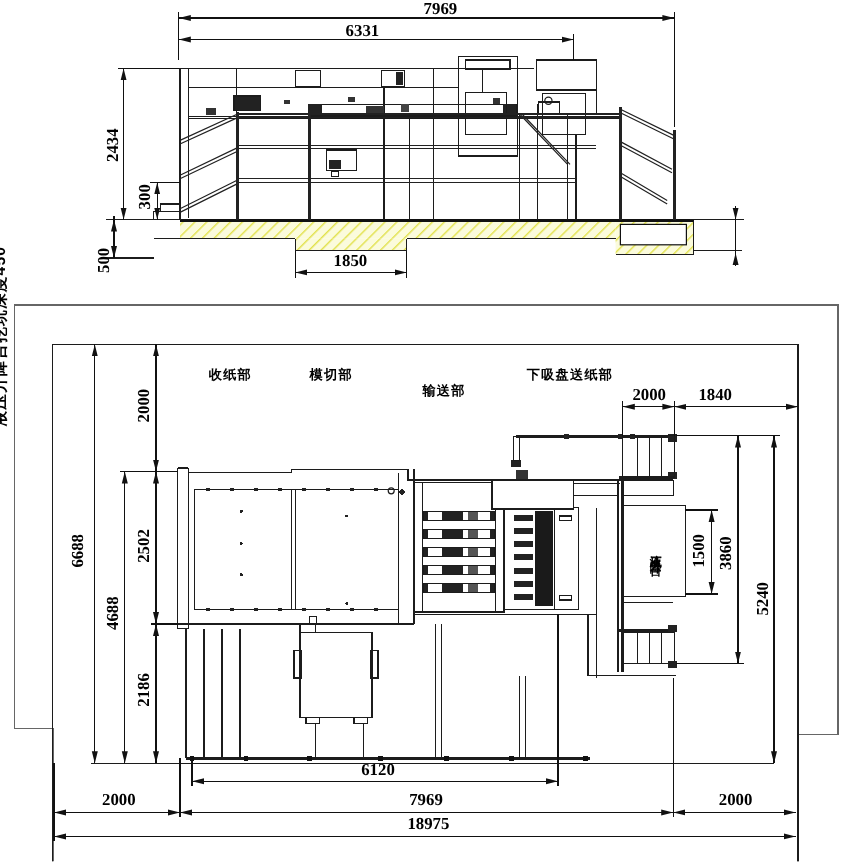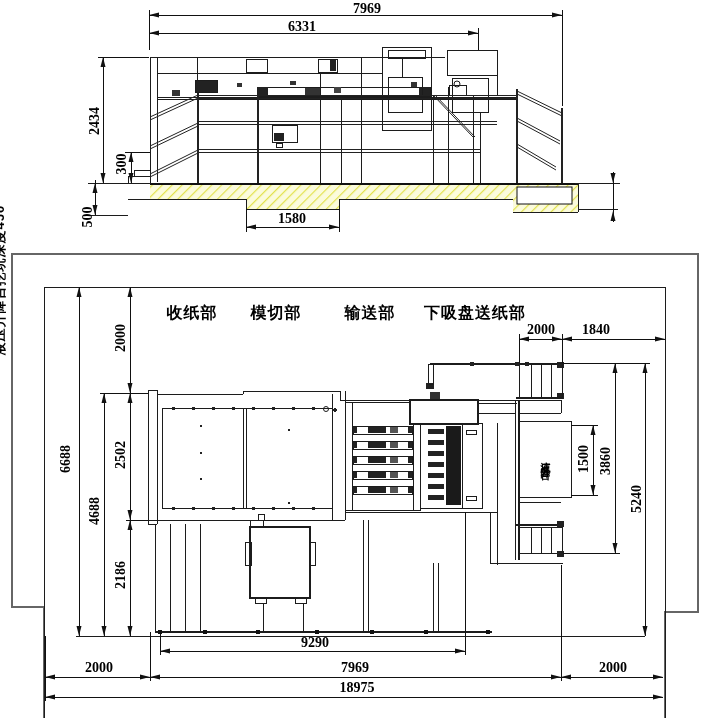--- a/index.html
+++ b/index.html
@@ -4,21 +4,21 @@
 <style>
   html,body{margin:0;padding:0;background:#ffffff;}
   #stage{position:relative;width:711px;height:718px;background:#ffffff;overflow:hidden;
          font-family:"Liberation Sans","DejaVu Sans",sans-serif;}
   #linework{position:absolute;left:0;top:0;}
   .dt,.dv,.lab,.vtext{position:absolute;color:#000;white-space:nowrap;line-height:1;}
   .dt{font-family:"Liberation Serif","DejaVu Serif",serif;font-weight:700;font-size:14px;
       transform:translate(-50%,-50%);}
   .dv{font-family:"Liberation Serif","DejaVu Serif",serif;font-weight:700;font-size:14px;
       transform:translate(-50%,-50%) rotate(-90deg);}
-  .lab{font-weight:700;font-size:16px;letter-spacing:1px;transform:translate(-50%,-50%);}
+  .lab{font-weight:700;font-size:11px;letter-spacing:1px;transform:translate(-50%,-50%);}
   .pitnote{font-weight:700;font-size:13px;letter-spacing:1px;
       transform:translate(-50%,-50%) rotate(-90deg);}
   .vtext{font-weight:700;font-size:10px;writing-mode:vertical-rl;text-orientation:upright;
       letter-spacing:2px;transform:translate(-50%,-50%);}
 </style>
 </head>
 <body>
 
 <div id="stage">
 
@@ -280,38 +280,38 @@
       <line x1="45" y1="697" x2="663" y2="697" marker-start="url(#arr)" marker-end="url(#arr)"></line>
     </g>
   </g>
 </svg>
 
 <div class="dt" style="left:367px;top:9px">7969</div>
 <div class="dt" style="left:302px;top:27px">6331</div>
 <div class="dv" style="left:95px;top:121px">2434</div>
 <div class="dv" style="left:122px;top:164px">300</div>
 <div class="dv" style="left:88px;top:217px">500</div>
-<div class="dt" style="left:292px;top:219px">1580</div>
+<div class="dt" style="left:292px;top:219px">1850</div>
 <div class="pitnote" style="left:603px;top:96px">液压升降台挖坑深度450</div>
 
 <div class="lab" style="left:192px;top:313px">收纸部</div>
 <div class="lab" style="left:276px;top:313px">模切部</div>
-<div class="lab" style="left:370px;top:313px">输送部</div>
+<div class="lab" style="left:370px;top:327px">输送部</div>
 <div class="lab" style="left:475px;top:313px">下吸盘送纸部</div>
 <div class="vtext" style="left:545px;top:459px">液压升降台</div>
 
 <div class="dv" style="left:121px;top:338px">2000</div>
 <div class="dv" style="left:66px;top:459px">6688</div>
 <div class="dv" style="left:95px;top:511px">4688</div>
 <div class="dv" style="left:121px;top:455px">2502</div>
 <div class="dv" style="left:121px;top:575px">2186</div>
 <div class="dt" style="left:541px;top:330px">2000</div>
 <div class="dt" style="left:596px;top:330px">1840</div>
 <div class="dv" style="left:584px;top:459px">1500</div>
 <div class="dv" style="left:606px;top:461px">3860</div>
 <div class="dv" style="left:637px;top:499px">5240</div>
-<div class="dt" style="left:315px;top:643px">9290</div>
+<div class="dt" style="left:315px;top:643px">6120</div>
 <div class="dt" style="left:99px;top:668px">2000</div>
 <div class="dt" style="left:355px;top:668px">7969</div>
 <div class="dt" style="left:613px;top:668px">2000</div>
 <div class="dt" style="left:357px;top:688px">18975</div>
 
 </div>
 
 </body></html>

